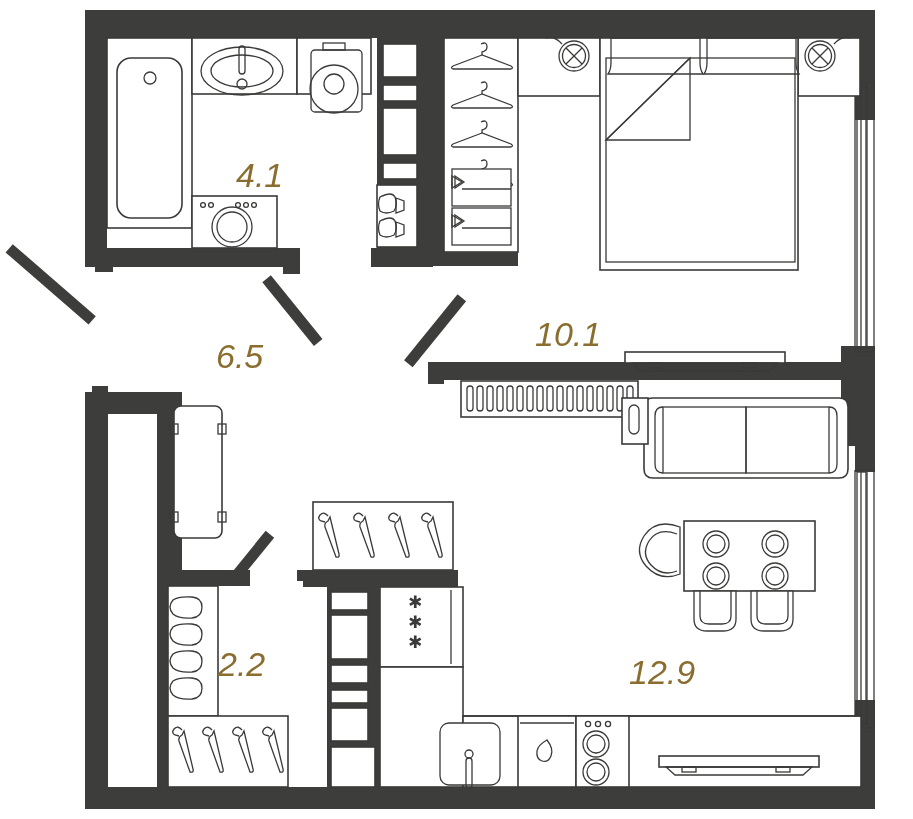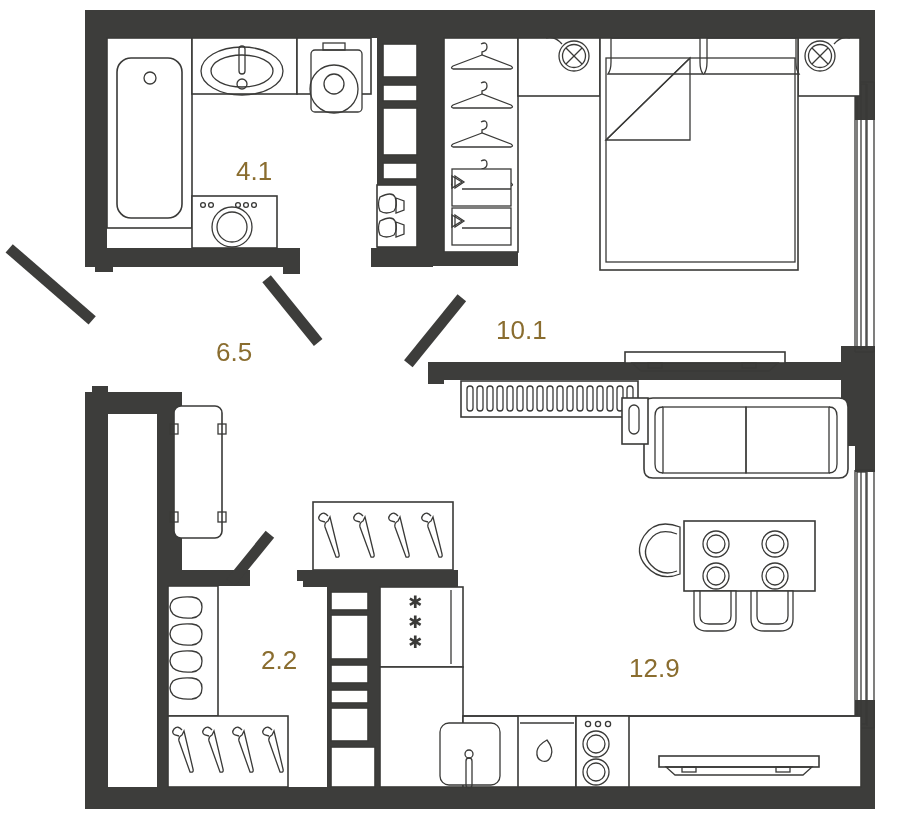--- a/index.html
+++ b/index.html
@@ -6,25 +6,26 @@
   html,body{margin:0;padding:0;background:#ffffff;}
   body{
     width:913px;height:819px;overflow:hidden;
     font-family:"Liberation Sans","DejaVu Sans",sans-serif;
   }
   #plan-root{position:relative;width:913px;height:819px;background:#fff;}
   #plan-svg{position:absolute;left:0;top:0;}
   .area-label{
     position:absolute;
     color:#8a6d2f;
-    font-size:26px;
+    font-size:34px;
     font-weight:400;
     letter-spacing:0px;
     white-space:nowrap;
     font-family:"Liberation Sans","DejaVu Sans",sans-serif;
+    font-style:italic;
   }
 </style>
 </head>
 <body>
 
 <div id="plan-root">
 
   <svg id="plan-svg" width="913" height="819" viewBox="0 0 913 819">
 
     <defs>
@@ -365,19 +366,19 @@
     <g>
       <rect class="door" x="245" y="527" width="11" height="62" transform="rotate(39 250 558)"></rect>
     </g>
 
   </svg>
 
   <div class="area-label" style="left:236px;top:156px;">4.1</div>
 
   <div class="area-label" style="left:216px;top:337px;">6.5</div>
 
-  <div class="area-label" style="left:496px;top:315px;text-align:right;">10.1</div>
-
-  <div class="area-label" style="left:218px;top:645px;margin-left:43px;">2.2</div>
+  <div class="area-label" style="left:535px;top:315px;text-align:right;">10.1</div>
+
+  <div class="area-label" style="left:218px;top:645px;">2.2</div>
 
   <div class="area-label" style="left:629px;top:653px;">12.9</div>
 
 </div>
 
 </body></html>

